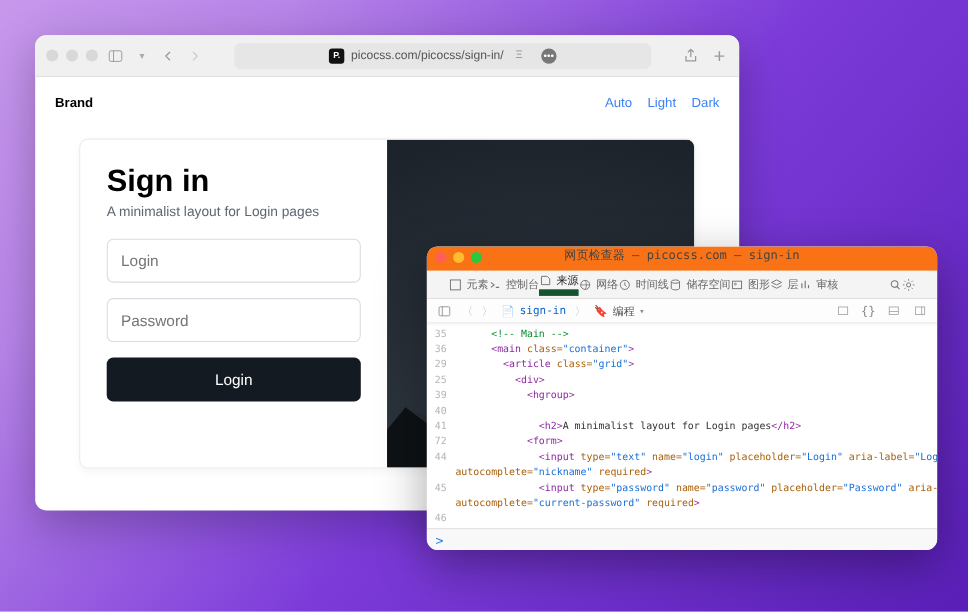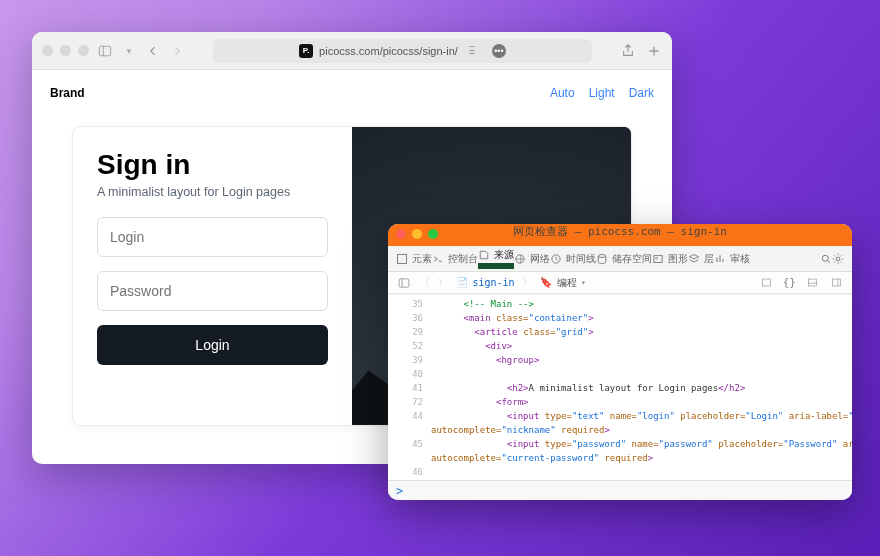--- a/index.html
+++ b/index.html
@@ -124,39 +124,39 @@
   .insp-title{
     height:22px; display:flex; align-items:flex-start; justify-content:center;
     font-size:11px; color:#444; background:#f97316;
     position:relative;
   }
   .insp-traffic{ position:absolute; left:8px; top:5px; display:flex; gap:6px;}
   .insp-traffic span{width:10px;height:10px;border-radius:50%;}
   .tr-r{background:#ff5f57;} .tr-y{background:#febc2e;} .tr-g{background:#28c840;}
   .insp-tabs{
     height:26px; background:#f4f4f4; border-bottom:1px solid #ddd;
-    display:flex; align-items:center; padding:0 8px;
+    display:flex; align-items:center; padding:0 20px;
     font-size:10px; color:#666;
   }
   .insp-tabs .tab{display:flex;align-items:center;gap:4px;}
   .insp-tabs svg{width:12px;height:12px;stroke:#777;fill:none;}
   .insp-subbar{
     height:22px; background:#fdfdfd; border-bottom:1px solid #e6e6e6;
     display:flex; align-items:center; gap:8px; padding:0 8px;
     font-size:10px; color:#555;
   }
   .insp-subbar .crumb{display:flex;align-items:center;gap:4px;}
   .insp-subbar .doc{color:#0b63c8;}
   .insp-body{
     height:186px; overflow:hidden; background:#fff; border-top:1px solid #f0f0f0;
   }
   .code{
     font-family: Menlo, Monaco, Consolas, monospace;
     font-size:9px; line-height:14px;
-    padding:2px 17px;
+    padding:2px 0;
   }
   .code .ln{
     display:flex;
   }
   .code .num{
     width:26px; text-align:right; color:#b5b5b5; padding-right:8px; flex-shrink:0;
     user-select:none;
   }
   .code .txt{ white-space:pre; color:#333;}
   .c-cmt{color:#0a8f2f;}
@@ -385,21 +385,21 @@
         </div>
         <div class="ln">
           <span class="num">36</span>
           <span class="txt">      <span class="c-tag">&lt;main</span><span> </span><span class="c-attr">class=</span><span class="c-str">"container"</span><span class="c-tag">&gt;</span></span>
         </div>
         <div class="ln">
           <span class="num">29</span>
           <span class="txt">        <span class="c-tag">&lt;article</span><span> </span><span class="c-attr">class=</span><span class="c-str">"grid"</span><span class="c-tag">&gt;</span></span>
         </div>
         <div class="ln">
-          <span class="num">52</span>
+          <span class="num">25</span>
           <span class="txt">          <span class="c-tag">&lt;div&gt;</span></span>
         </div>
         <div class="ln">
           <span class="num">39</span>
           <span class="txt">            <span class="c-tag">&lt;hgroup&gt;</span></span>
         </div>
         <div class="ln">
           <span class="num">40</span>
         </div>
         <div class="ln">

